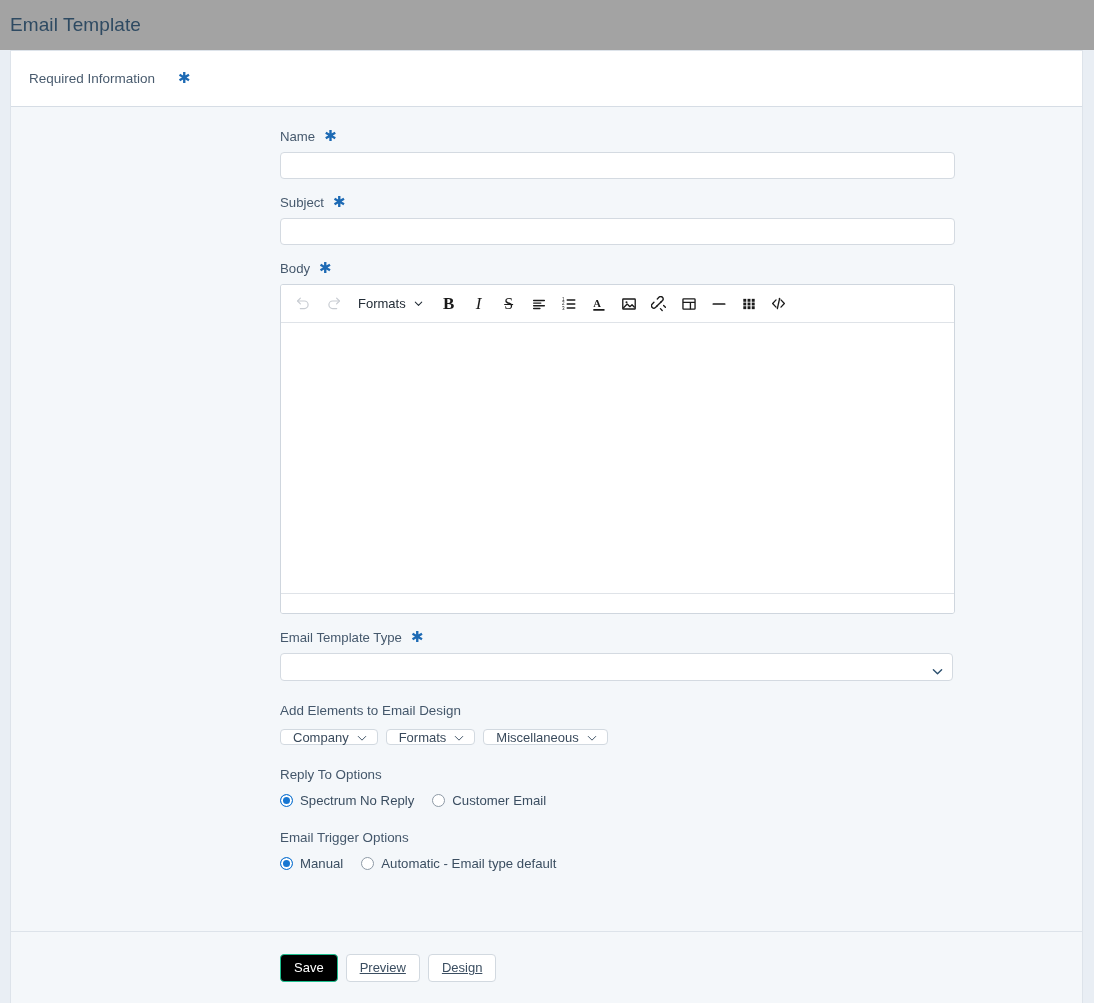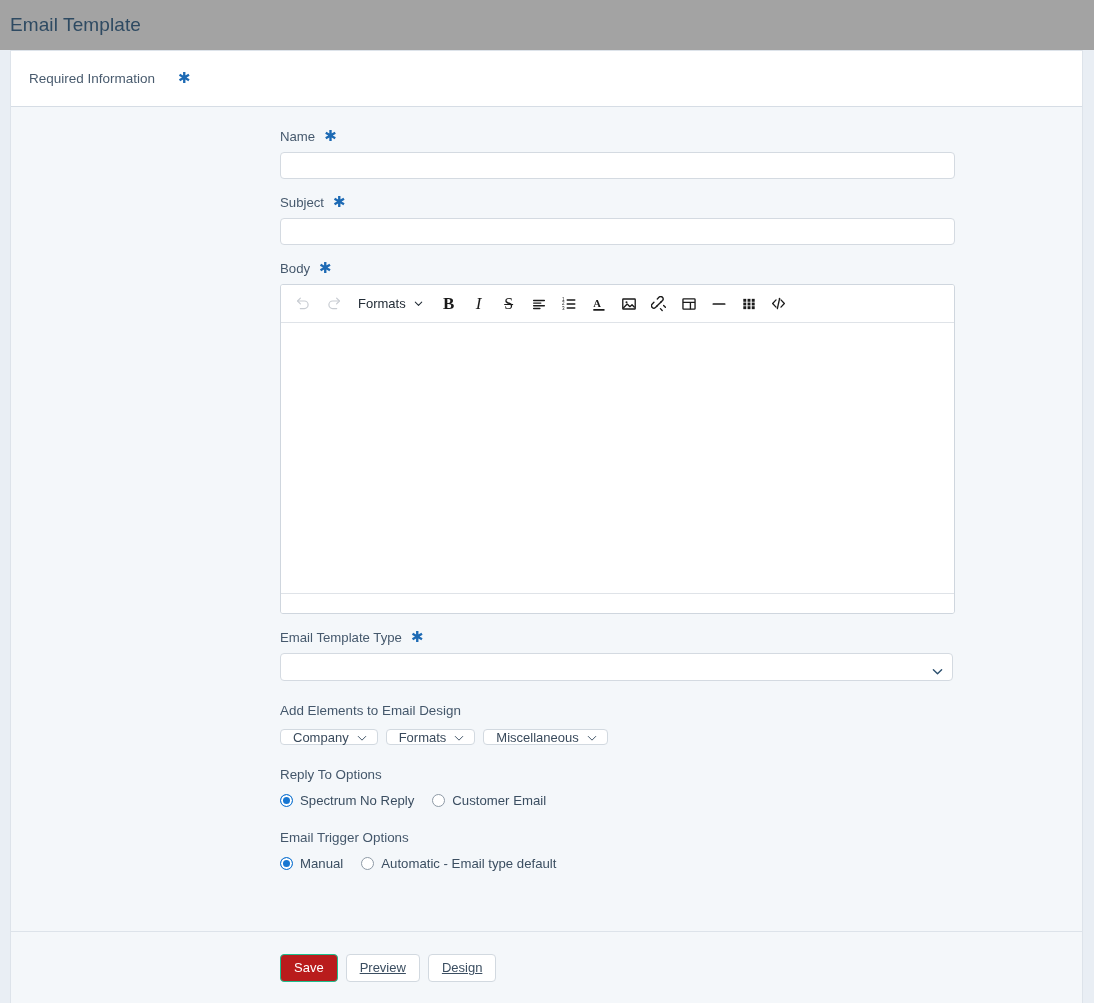--- a/index.html
+++ b/index.html
@@ -218,21 +218,21 @@
   }
   .btn {
     height: 28px;
     border-radius: 4px;
     font-family: "Liberation Sans", sans-serif;
     font-size: 13px;
     padding: 0 13px;
     display: flex; align-items: center; justify-content: center;
     border: 1px solid transparent;
   }
-  .btn-primary { background: #b91c1c; color: #ffffff; border-color: #1dbf8e; }
+  .btn-primary { background: #000000; color: #ffffff; border-color: #1dbf8e; }
   .btn-secondary { background: #ffffff; color: #3b4e61; border-color: #d2d9e0; text-decoration: underline; }
 </style>
 </head>
 <body>
 
 <div id="page-header">
   <div id="page-title">Email Template</div>
 </div>
 
 <div id="card">

